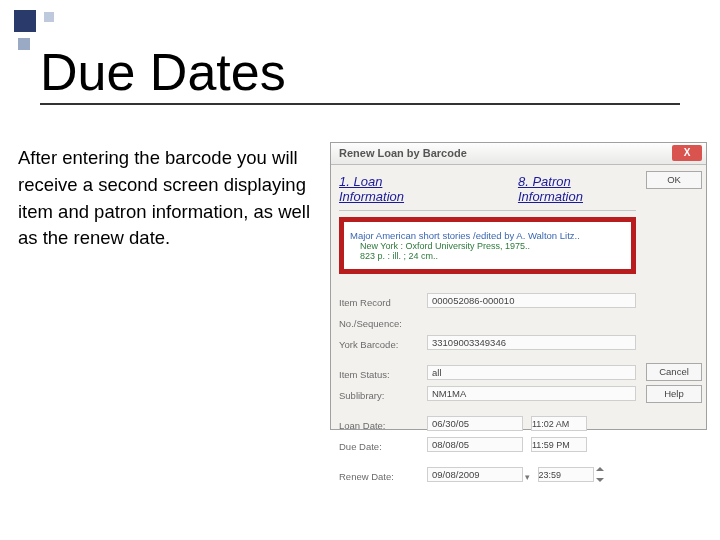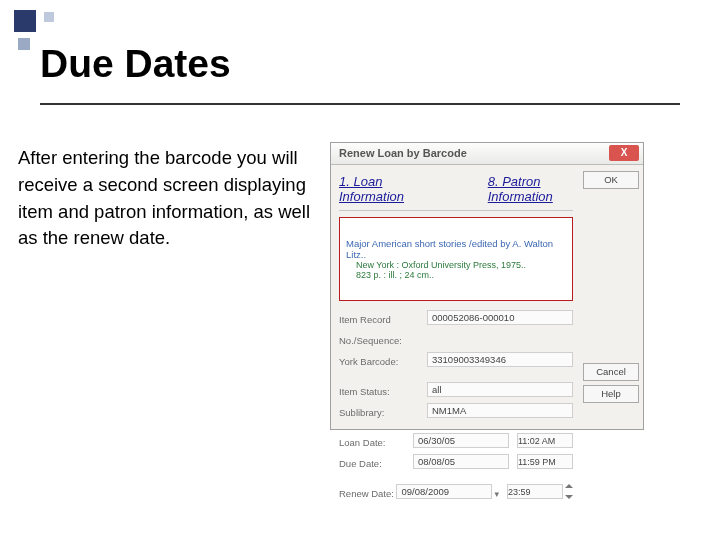--- a/index.html
+++ b/index.html
@@ -7,43 +7,43 @@
 
   .slide { position: relative; width: 720px; height: 540px; }
 
   
   .deco { position: absolute; top: 10px; left: 14px; }
   .deco .sq { position: absolute; background: #2a3a6a; }
   .deco .s1 { width: 22px; height: 22px; top: 0; left: 0; }
   .deco .s2 { width: 12px; height: 12px; top: 28px; left: 4px; background: #9aa9c4; }
   .deco .s3 { width: 10px; height: 10px; top: 2px; left: 30px; background: #bfc9dd; }
 
-  .title { position: absolute; top: 42px; left: 40px; font-size: 39px; font-weight: 700; }
+  .title { position: absolute; top: 42px; left: 40px; font-size: 52px; font-weight: 400; }
   .rule  { position: absolute; top: 103px; left: 40px; width: 640px; height: 2px; background: #333; }
 
   .body-text { position: absolute; top: 145px; left: 18px; width: 300px; font-size: 18.5px; line-height: 1.45; }
   .body-text p { margin-bottom: 28px; }
   .inline-okbtn { display: inline-block; vertical-align: middle; width: 60px; height: 20px; background: #ececec; border: 1px solid #9e9e9e; text-align: center; font-size: 11px; line-height: 18px; color: #333; }
 
   
-  .dlg { position: absolute; top: 142px; left: 330px; width: 314px; height: 288px; border: 1px solid #a0a0a0; background: #f2f1ee; font-size: 10px; color: #555; }
+  .dlg { position: absolute; top: 142px; left: 330px; width: 377px; height: 288px; border: 1px solid #a0a0a0; background: #f2f1ee; font-size: 10px; color: #555; }
   .dlg-title { height: 22px; background: linear-gradient(#fdfdfd,#e9e9e7); border-bottom: 1px solid #bcbcbc; position: relative; }
   .dlg-title span { position: absolute; left: 8px; top: 4px; font-size: 11px; color: #555; font-weight: bold; }
   .dlg-title .close { position: absolute; right: 4px; top: 2px; width: 30px; height: 16px; background: #d9534f; border-radius: 2px; color: #fff; text-align: center; font-weight: bold; line-height: 15px; font-size: 10px; }
 
   .dlg-body { position: absolute; top: 22px; left: 0; right: 64px; bottom: 0; padding: 6px 6px 6px 8px; }
   .dlg-side { position: absolute; top: 22px; right: 0; width: 64px; bottom: 0; padding: 6px 4px; }
   .dlg-side .btn { display: block; width: 56px; height: 18px; margin-bottom: 4px; background: #f7f7f7; border: 1px solid #a9a9a9; text-align: center; font-size: 9.5px; line-height: 16px; color: #444; }
   .dlg-side .spacer { height: 170px; }
 
   .tabs { display: flex; gap: 70px; padding: 3px 0 4px; }
   .tabs .tab { font-size: 13px; color: #1a1a9a; text-decoration: underline; font-style: italic; }
   .tabhr { height: 1px; background: #c6c6c6; margin: 2px 0 6px; }
 
-  .white-box { background: #fff; border: 1px solid #b91c1c; padding: 20px 6px; margin-bottom: 6px; }
+  .white-box { background: #fff; border: 5px solid #b91c1c; padding: 8px 6px; margin-bottom: 16px; }
   .desc-line1 { color: #3b67b2; font-size: 9.5px; }
   .desc-line2, .desc-line3 { color: #2d7a3c; font-size: 9px; padding-left: 10px; }
 
   .field-row { display: flex; align-items: flex-end; height: 18px; margin-bottom: 3px; }
   .field-row .lbl { width: 88px; font-size: 9.5px; color: #6b6b6b; }
   .field-row .val { flex: 1; background: #fbfbfb; border: 1px solid #cfcfcf; height: 15px; padding: 0 4px; font-size: 9.5px; color: #444; line-height: 14px; margin-top: 24px; }
   .field-row .val.small { width: 96px; flex: none; }
   .field-row .time { width: 56px; flex: none; margin-left: 8px; background: #fbfbfb; border: 1px solid #cfcfcf; height: 15px; font-size: 9px; line-height: 14px; padding: 0 0; color: #444; }
   .field-row .spin { width: 10px; height: 15px; margin-left: 2px; display: flex; flex-direction: column; justify-content: space-between; }
   .field-row .spin i { display: block; width: 0; height: 0; border-left: 4px solid transparent; border-right: 4px solid transparent; }

